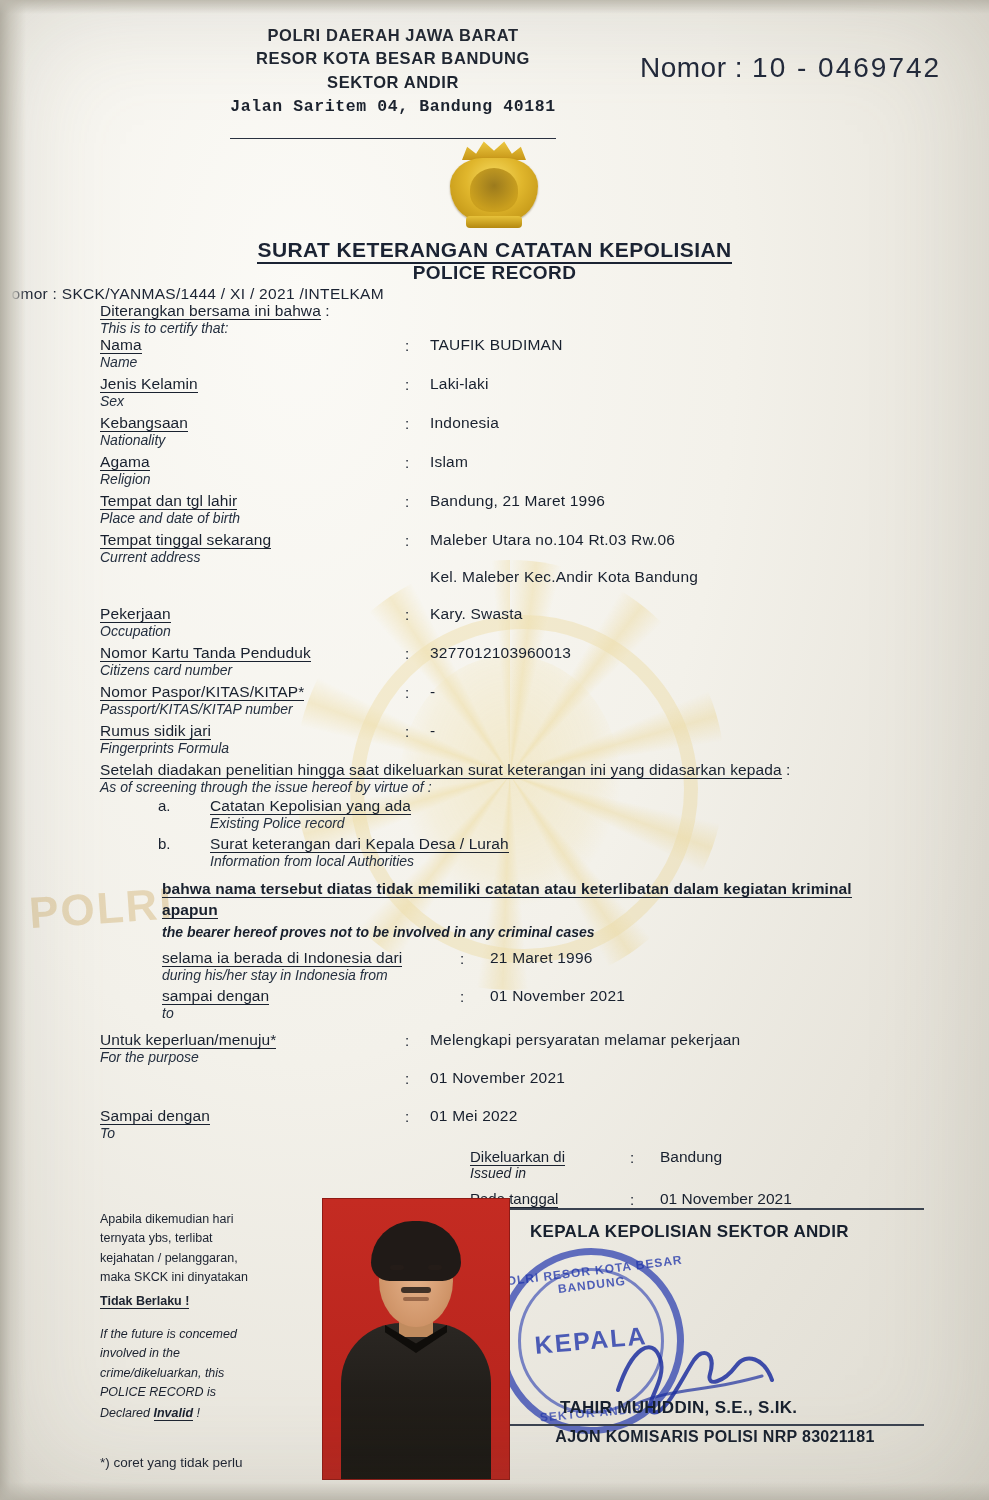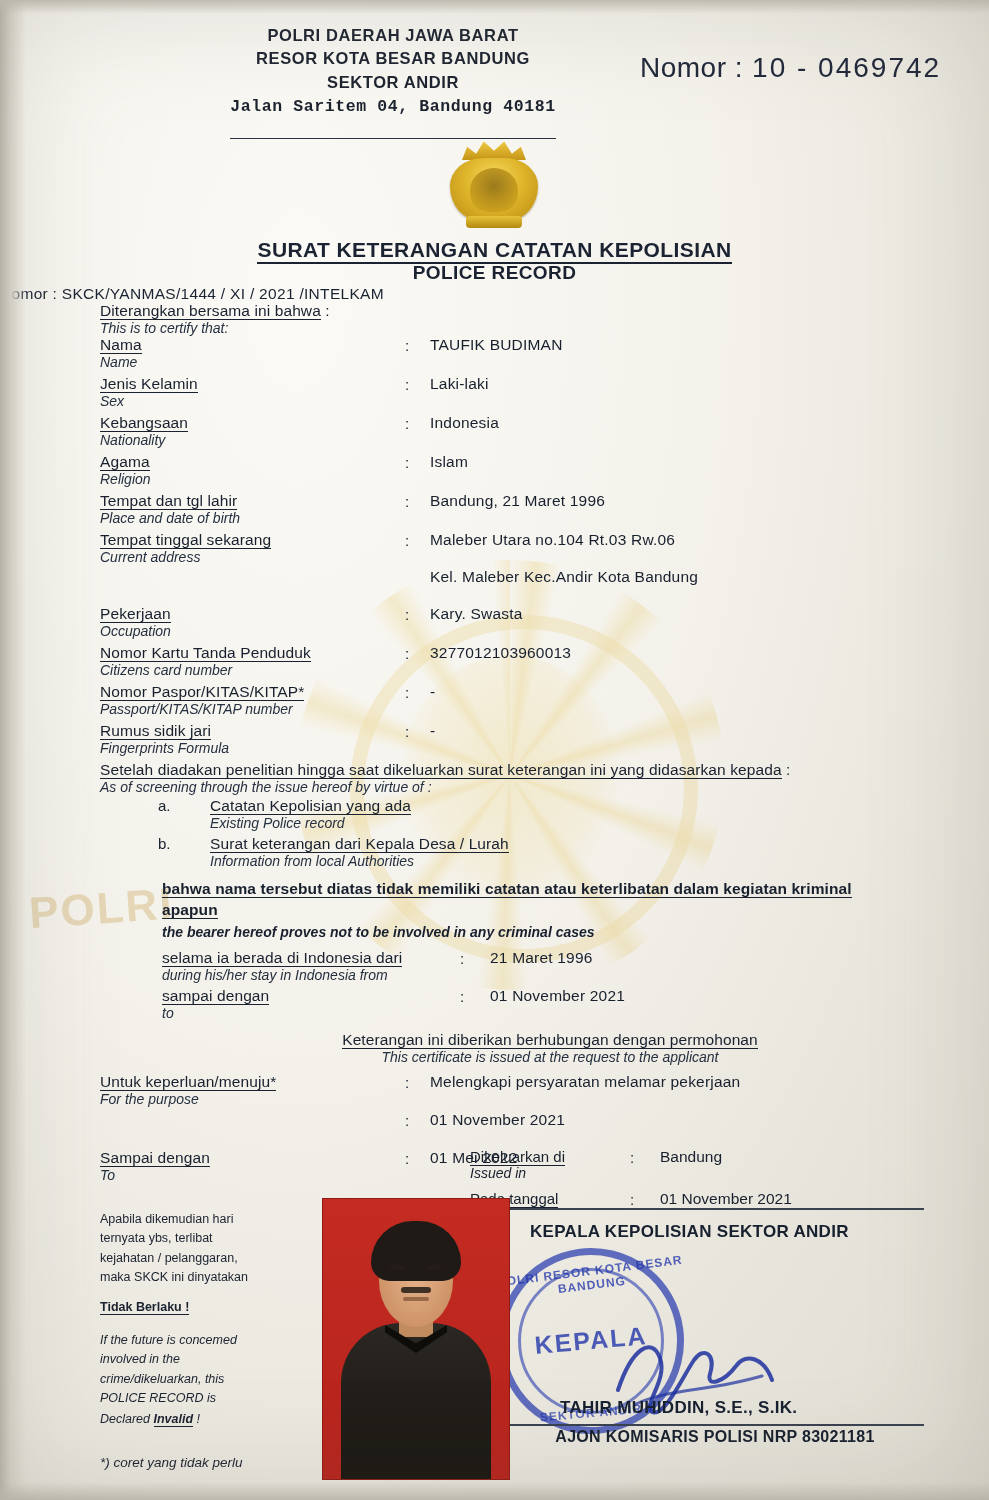--- a/index.html
+++ b/index.html
@@ -237,21 +237,21 @@
   .ph-eyeR{position:absolute;left:105px;top:66px;width:14px;height:5px;background:#241c18;border-radius:3px;}
 
   
   .note{
     position:absolute;left:100px;top:1210px;width:210px;color:#1b2230;font-size:12.5px;line-height:1.55;
   }
   .note .en{font-style:italic;margin-top:14px;}
   .note b{font-weight:bold;}
   .note .bu{border-bottom:1.2px solid #1b2230;}
   .footnote{
-    position:absolute;left:100px;top:1455px;font-size:13.5px;color:#1b2230;font-style:italic;
+    position:absolute;left:100px;top:1455px;font-size:13.5px;color:#1b2230;
   }
 </style>
 </head>
 <body>
 
 <div class="page">
 
   <div class="watermark">
     <div class="wm-star"></div>
     <div class="wm-ring"></div>
@@ -424,26 +424,20 @@
 
     <div class="row" style="min-height:44px">
       <div class="labels" style="left:62px;width:300px">
         <div class="ln-id"><span class="u">sampai dengan</span></div>
         <div class="ln-en">to</div>
       </div>
       <div class="colon" style="left:360px">:</div>
       <div class="value" style="left:390px">01 November 2021</div>
     </div>
 
-    <div class="row" style="min-height:42px">
-      <div style="position:absolute;left:130px;top:0;width:640px;text-align:center">
-        <div class="ln-id"><span class="u">Keterangan ini diberikan berhubungan dengan permohonan</span></div>
-        <div class="ln-en">This certificate is issued at the request to the applicant</div>
-      </div>
-    </div>
 
     <div class="row" style="min-height:38px">
       <div class="labels">
         <div class="ln-id"><span class="u">Untuk keperluan/menuju*</span></div>
         <div class="ln-en">For the purpose</div>
       </div>
       <div class="colon">:</div>
       <div class="value">Melengkapi persyaratan melamar pekerjaan</div>
     </div>
 
@@ -509,21 +503,21 @@
     <div class="ph-stache"></div>
     <div class="ph-mouth"></div>
     <div class="ph-collar"></div>
   </div>
 
   <div class="note">
     <div>Apabila dikemudian hari</div>
     <div>ternyata ybs, terlibat</div>
     <div>kejahatan / pelanggaran,</div>
     <div>maka SKCK ini dinyatakan</div>
-    <div style="margin-top:10px"><b class="bu">Tidak Berlaku !</b></div>
+    <div style="margin-top:4px"><b class="bu">Tidak Berlaku !</b></div>
     <div class="en">
       <div>If the future is concemed</div>
       <div>involved in the</div>
       <div>crime/dikeluarkan, this</div>
       <div>POLICE RECORD is</div>
       <div style="margin-top:2px">
         <span>Declared </span><b class="bu">Invalid</b><span> !</span>
       </div>
     </div>
   </div>

